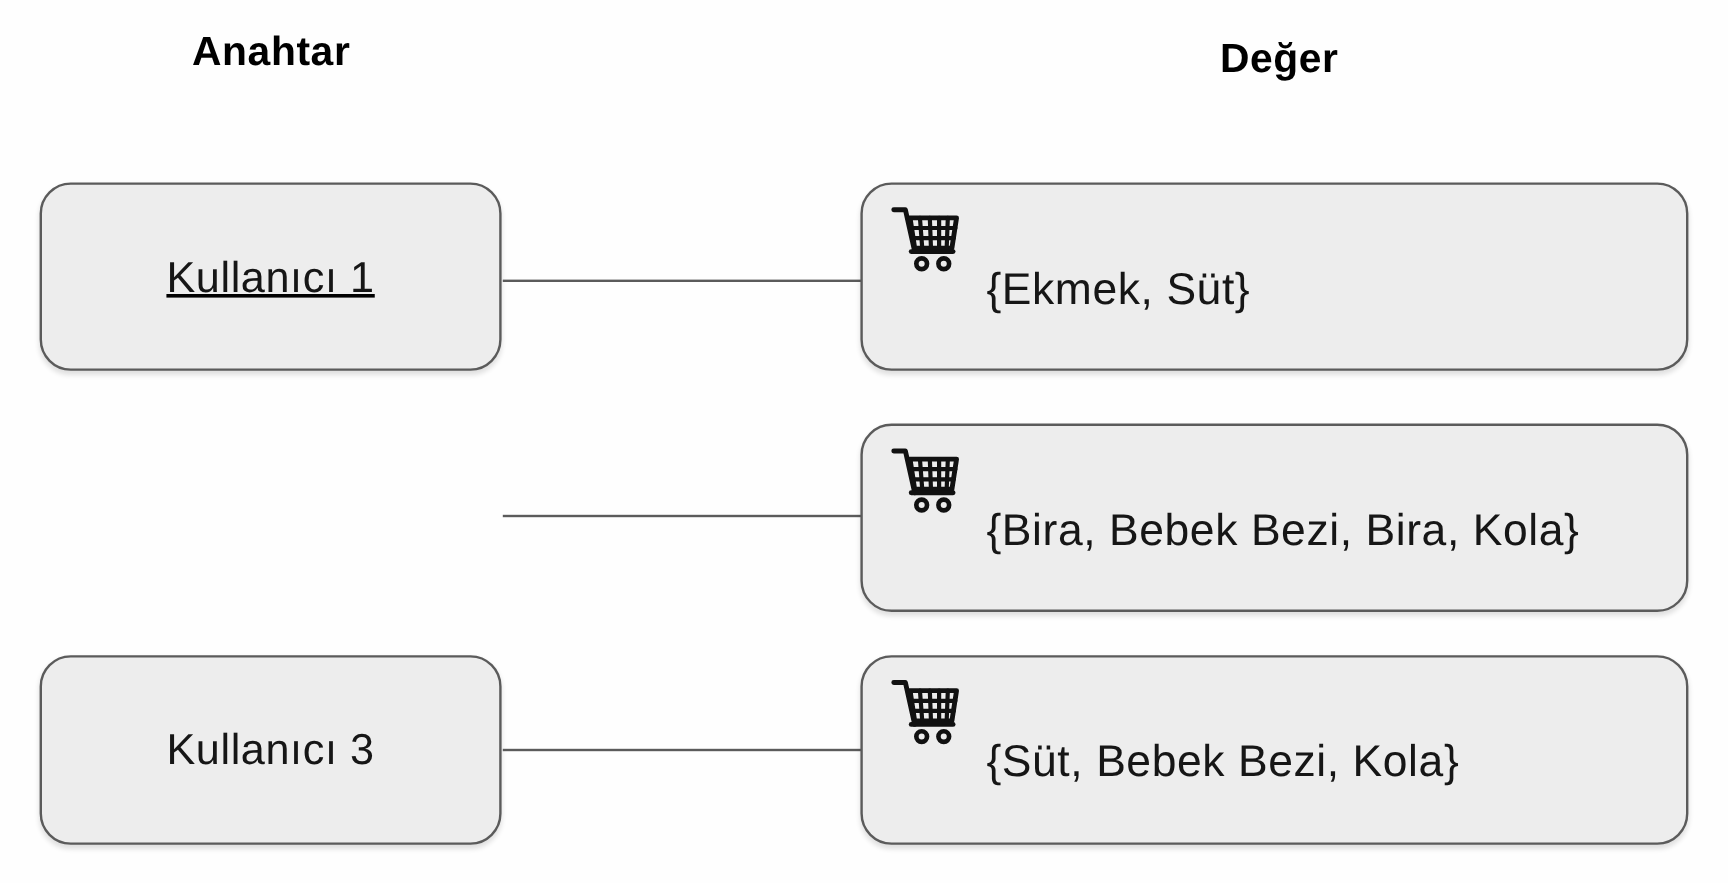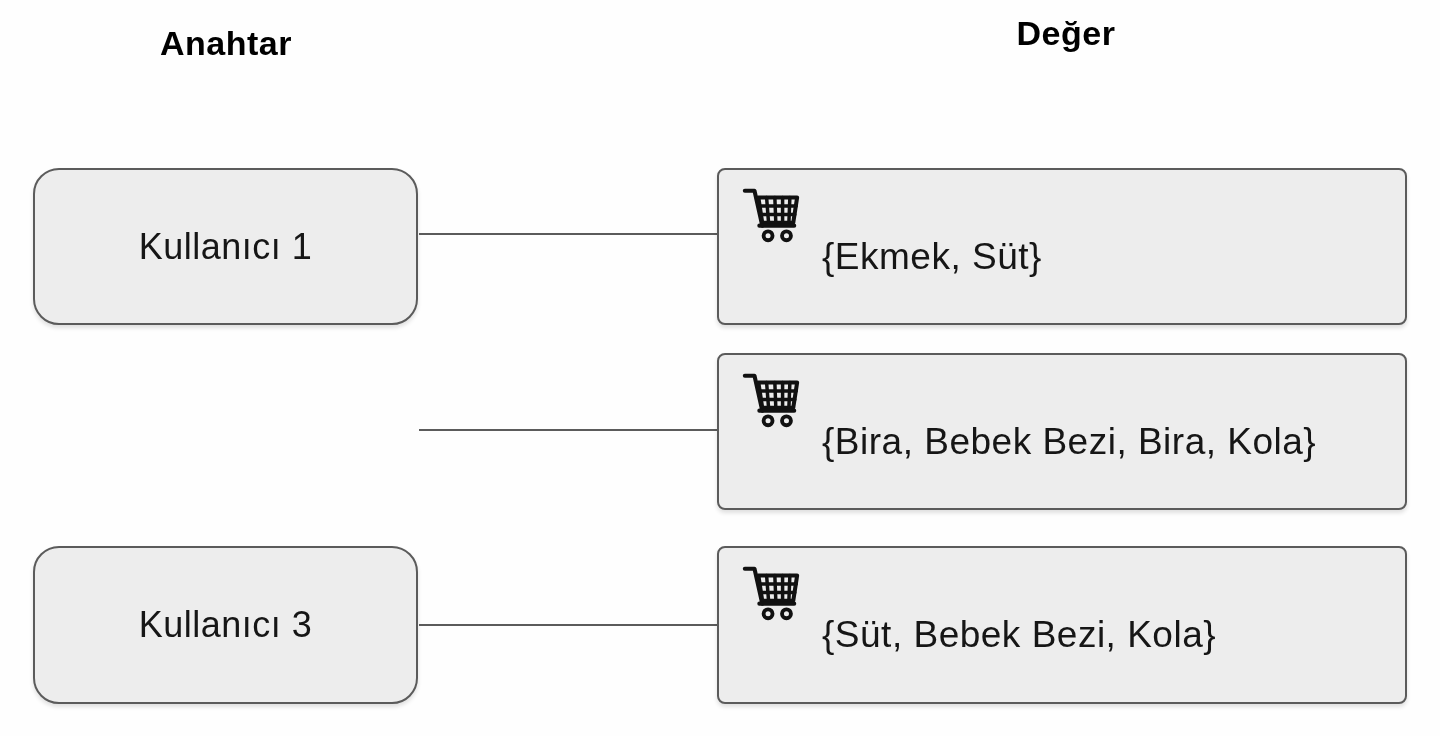--- a/index.html
+++ b/index.html
@@ -19,21 +19,21 @@
     position: absolute;
     font-size: 34px;
     font-weight: bold;
     color: #000000;
     letter-spacing: 0.5px;
     text-align: center;
     transform: translateX(-50%);
     white-space: nowrap;
   }
   .hdr-left { left: 226px; top: 24px; }
-  .hdr-right { left: 1066px; top: 14px; }
+  .hdr-right { left: 1066px; top: 30px; }
 
   .key-box {
     position: absolute;
     left: 33px;
     width: 385px;
     height: 157px;
     background: #ededed;
     border: 2.5px solid #5b5b5b;
     border-radius: 26px;
     box-sizing: border-box;
@@ -48,21 +48,21 @@
     letter-spacing: 0.5px;
   }
 
   .value-box {
     position: absolute;
     left: 717px;
     width: 690px;
     height: 157px;
     background: #ededed;
     border: 2.5px solid #5b5b5b;
-    border-radius: 8px;
+    border-radius: 26px;
     box-sizing: border-box;
     box-shadow: 0 3px 4px rgba(0,0,0,0.12);
   }
   .cart-icon {
     position: absolute;
     left: 20px;
     top: 14px;
     width: 62px;
     height: 62px;
   }
@@ -79,21 +79,21 @@
   }
 
   .connector {
     position: absolute;
     left: 419px;
     width: 299px;
     height: 2px;
     background: #5b5b5b;
   }
 
-  .r1 { top: 168px; }
+  .r1 { top: 152px; text-decoration: underline; }
   .r2 { top: 353px; }
   .r3 { top: 546px; height: 158px; }
   .c1 { top: 233px; }
   .c2 { top: 429px; }
   .c3 { top: 624px; }
 </style>
 </head>
 <body>
 
 <div class="canvas">

